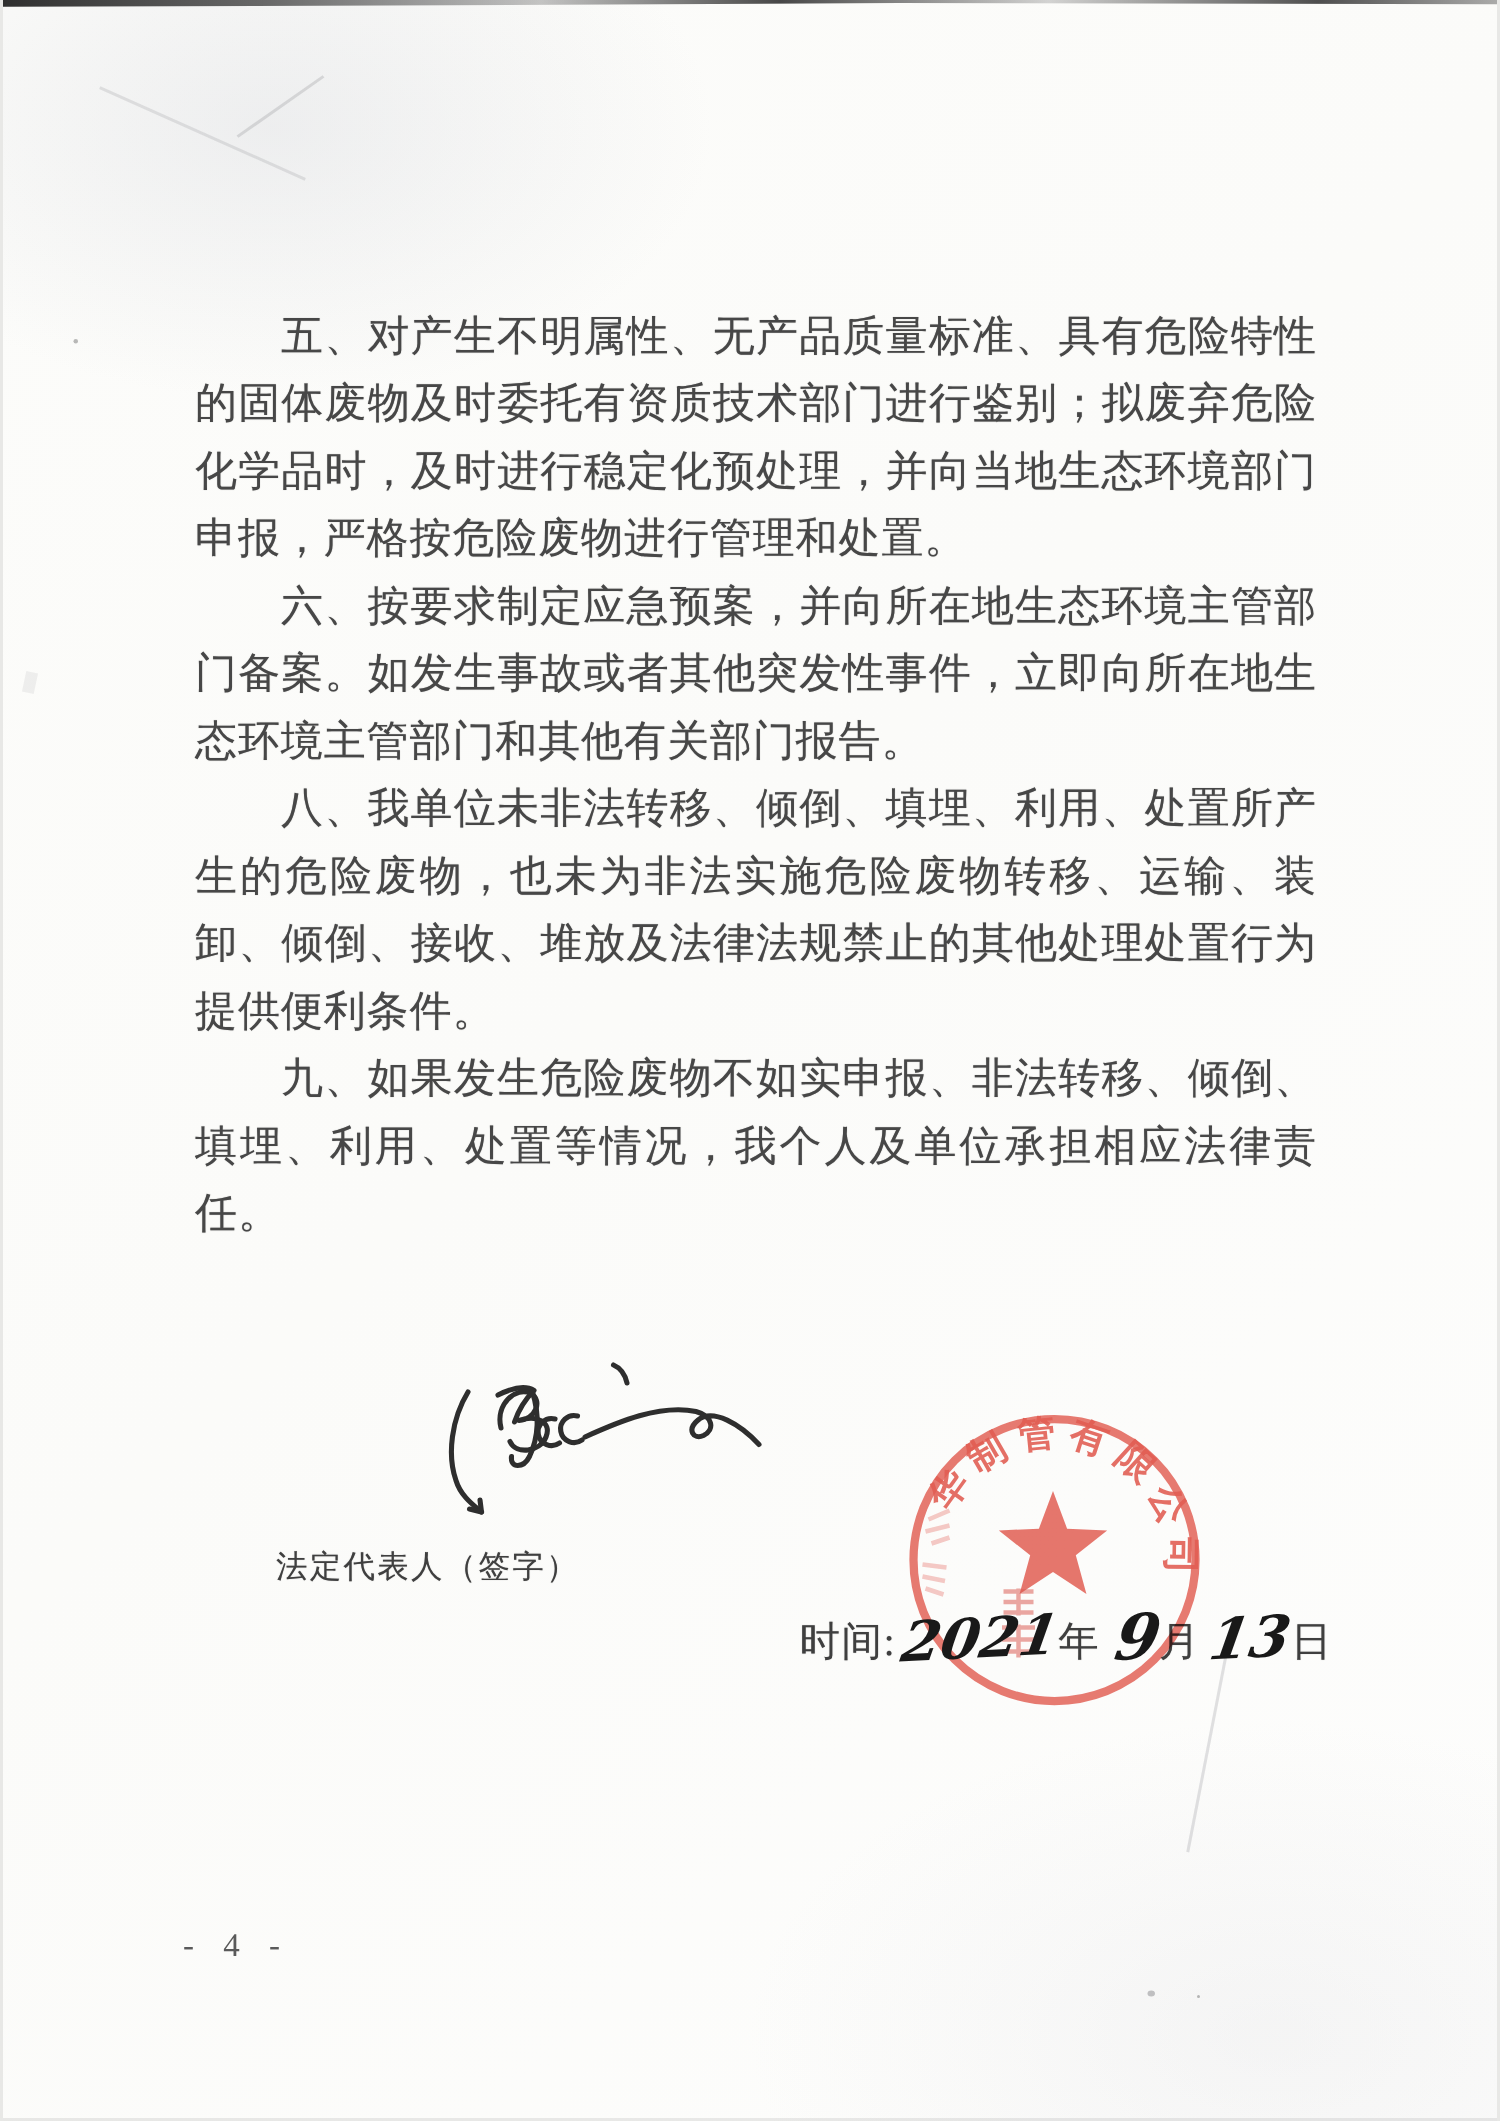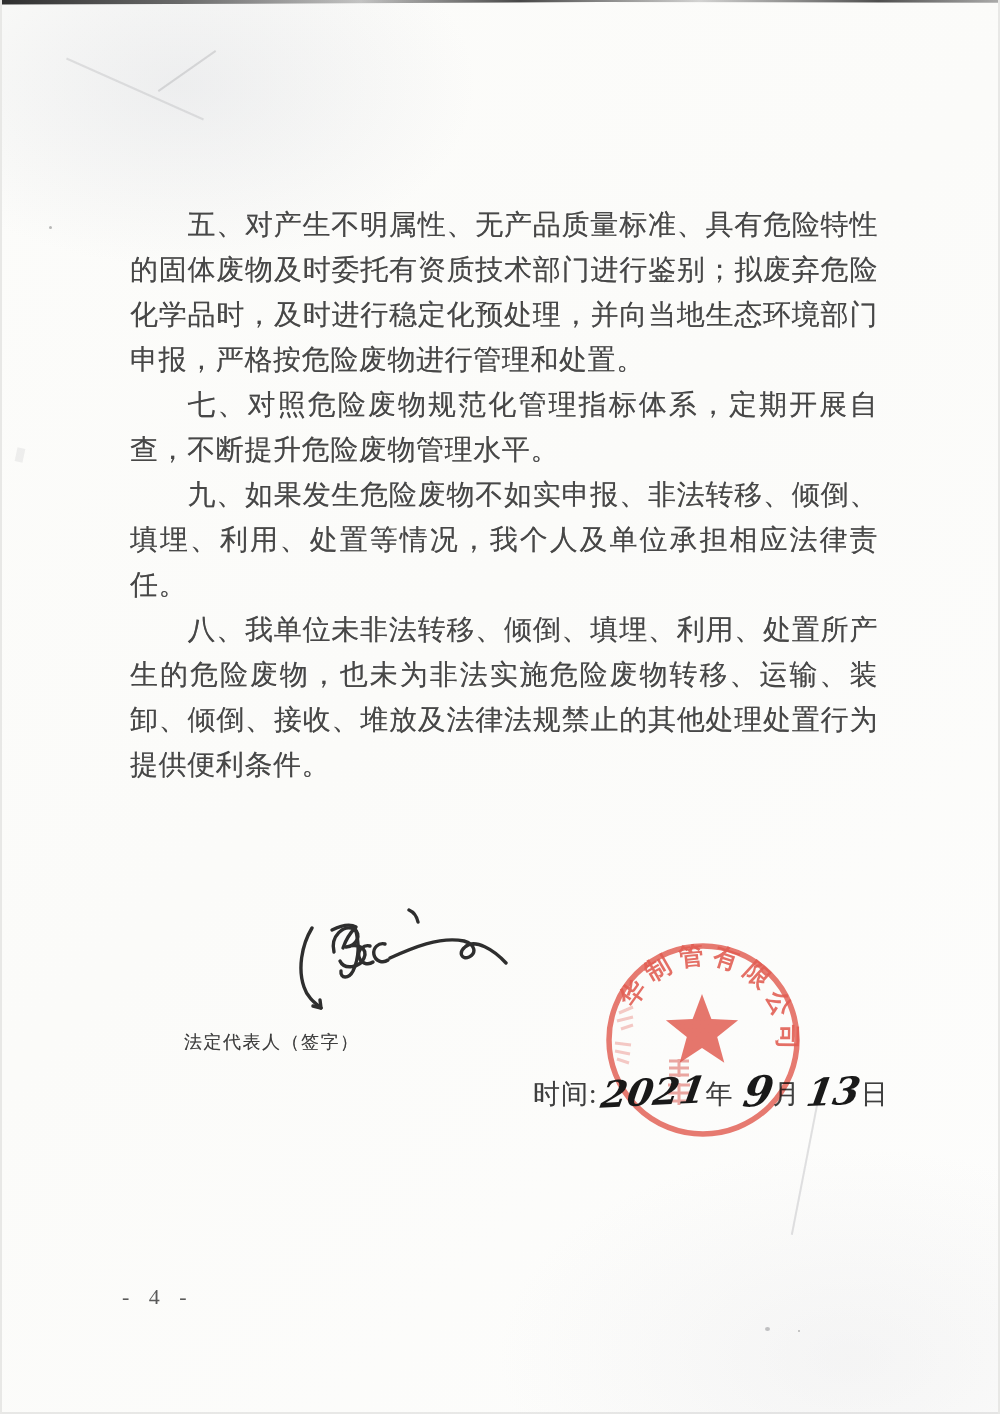--- a/index.html
+++ b/index.html
@@ -45,21 +45,21 @@
     letter-spacing:.6px;
     text-shadow:0 0 .6px rgba(70,70,70,.55);
   }
   .doc-text p{margin:0;text-indent:2.05em;}
 
   
   .sig{position:absolute;left:276px;top:886px;width:238px;height:148px;}
 
   
   .label{
-    position:absolute;font-size:18px;color:#3f3f3f;letter-spacing:1.5px;
+    position:absolute;font-size:21px;color:#3f3f3f;letter-spacing:1.5px;
     text-shadow:0 0 .6px rgba(70,70,70,.5);white-space:nowrap;
   }
   .label-legal{left:182px;top:1030px;}
   .label-unit{left:519px;top:1033px;}
 
   
   .date-row{
     position:absolute;left:531px;top:1068px;display:flex;align-items:baseline;
     font-size:27px;color:#3f3f3f;letter-spacing:1px;
     text-shadow:0 0 .6px rgba(70,70,70,.5);
@@ -95,23 +95,23 @@
   <div class="crease crease-tl-a"></div>
   <div class="crease crease-tl-b"></div>
   <div class="crease crease-right"></div>
   <div class="speck speck-a"></div>
   <div class="speck speck-b"></div>
   <div class="speck speck-c"></div>
   <div class="smudge"></div>
 
   <main class="doc-text">
     <p>五、对产生不明属性、无产品质量标准、具有危险特性的固体废物及时委托有资质技术部门进行鉴别；拟废弃危险化学品时，及时进行稳定化预处理，并向当地生态环境部门申报，严格按危险废物进行管理和处置。</p>
-    <p>七、对照危险废物规范化管理指标体系，定期开展自查，不断提升危险废物管理水平。</p>
+    <p>六、按要求制定应急预案，并向所在地生态环境主管部门备案。如发生事故或者其他突发性事件，立即向所在地生态环境主管部门和其他有关部门报告。</p>
+    <p>八、我单位未非法转移、倾倒、填埋、利用、处置所产生的危险废物，也未为非法实施危险废物转移、运输、装卸、倾倒、接收、堆放及法律法规禁止的其他处理处置行为提供便利条件。</p>
     <p>九、如果发生危险废物不如实申报、非法转移、倾倒、填埋、利用、处置等情况，我个人及单位承担相应法律责任。</p>
-    <p>八、我单位未非法转移、倾倒、填埋、利用、处置所产生的危险废物，也未为非法实施危险废物转移、运输、装卸、倾倒、接收、堆放及法律法规禁止的其他处理处置行为提供便利条件。</p>
   </main>
 
   <svg class="sig" viewBox="0 0 238 148">
     <g fill="none" stroke="#1d1d1d" stroke-width="3.4" stroke-linecap="round" stroke-linejoin="round" opacity="0.92">
 
       <path d="M131,24 q7,3 9,12"></path>
 
       <path d="M34,42 C23,60 20,84 26,101 C29,111 37,117 43,122"></path>
       <path d="M43,122 l-1,-8 M43,122 l-8,-2"></path>
 

